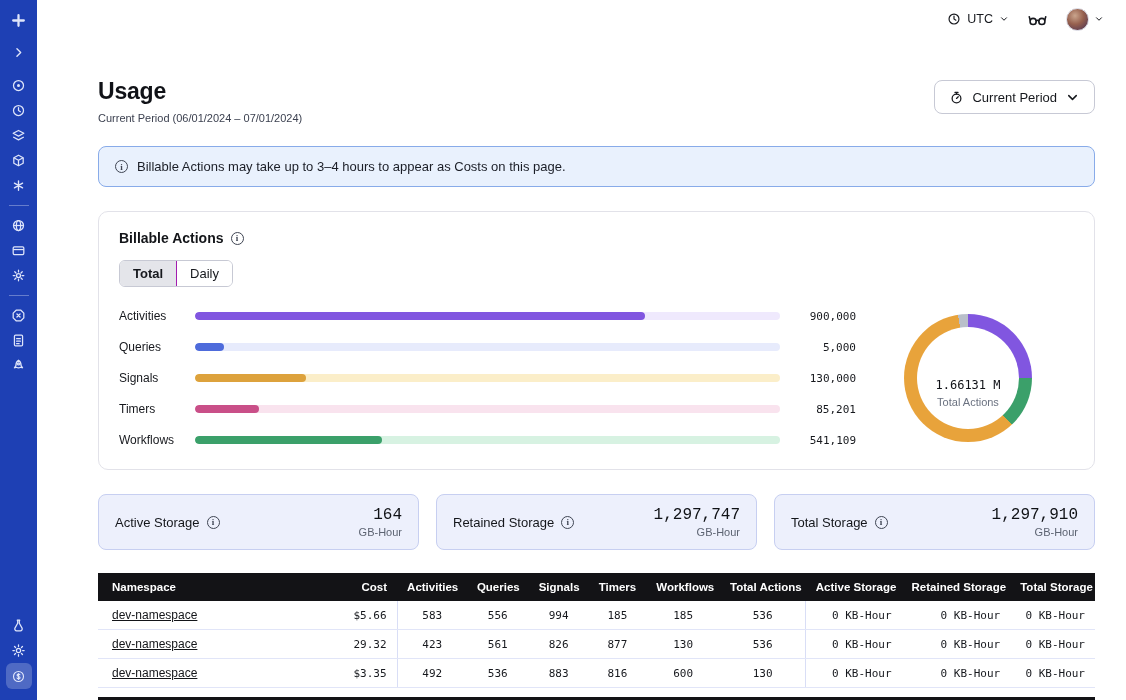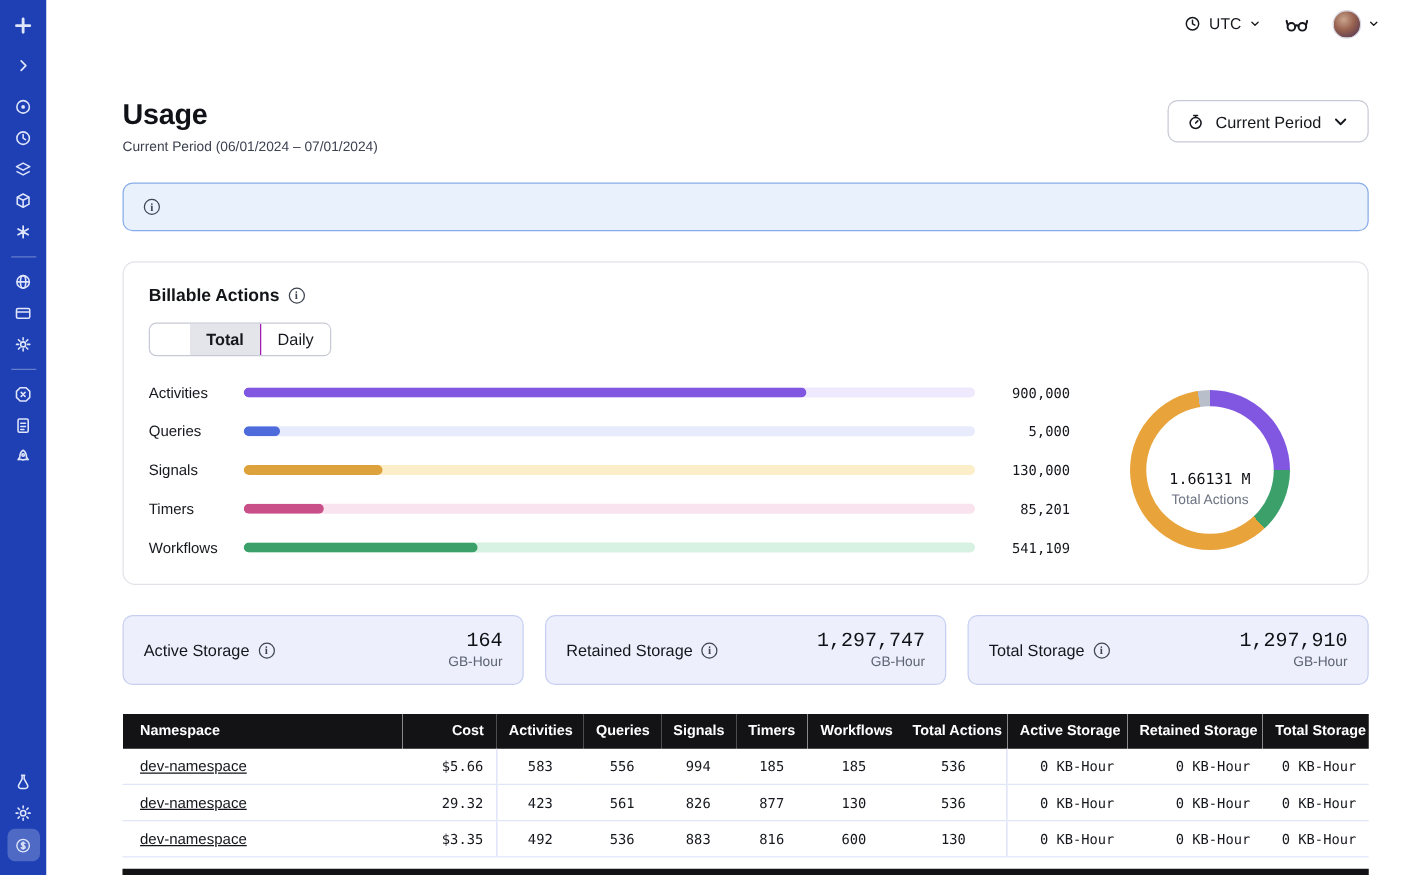--- a/index.html
+++ b/index.html
@@ -46,21 +46,21 @@
   .banner { margin-top:22px; background:#e9f1fd; border:1px solid #88abe9; border-radius:8px;
     padding:12px 16px; font-size:13px; color:#1b1e27; display:flex; gap:9px; align-items:center; }
 
   .info-i { display:inline-flex; width:13px; height:13px; border:1.3px solid #3f4553; border-radius:50%;
     align-items:center; justify-content:center; font-size:9px; font-weight:700; color:#3f4553;
     flex-shrink:0; font-family:"Liberation Serif", serif; }
   .info-i::before { content:"i"; }
 
   .card { margin-top:24px; background:#fff; border:1px solid #e2e2e9; border-radius:10px; padding:18px 20px 22px; }
   .card-title { font-size:14px; font-weight:700; display:flex; gap:7px; align-items:center; color:#131519; }
-  .tabs { display:inline-flex; border:1px solid #c7c9d4; border-radius:6px; overflow:hidden; margin-top:14px;padding-left:32px; }
+  .tabs { display:inline-flex; border:1px solid #c7c9d4; border-radius:6px; overflow:hidden; margin-top:14px; }
   .tab { font-family:inherit; font-size:13px; font-weight:500; padding:5px 13px; background:#fff;
     border:none; cursor:pointer; color:#16181d; }
   .tab.active { background:#e4e5ea; font-weight:700; }
   .tab + .tab { border-left:1px solid #a21caf; }
 
   .chart-row { display:flex; align-items:center; margin-top:22px; }
   .bars { flex:1; display:flex; flex-direction:column; gap:17px; padding-right:6px; }
   .bar-row { display:flex; align-items:center; gap:12px; }
   .bar-label { width:64px; flex-shrink:0; font-size:12px; color:#16181d; }
   .bar-track { flex:1; height:8px; border-radius:4px; position:relative; overflow:hidden; }
@@ -253,20 +253,21 @@
             </svg>
           <span>Current Period</span>
           <svg class="chev-down" viewBox="0 0 24 24" fill="none" stroke="currentColor" stroke-width="2.4" stroke-linecap="round" stroke-linejoin="round">
               <path d="M6 9l6 6 6-6"></path>
             </svg>
         </button>
       </div>
 
       <div class="banner">
         <span class="info-i"></span>
+        <span>Billable Actions may take up to 3–4 hours to appear as Costs on this page.</span>
       </div>
 
       <section class="card">
         <div class="card-title">
           <span>Billable Actions</span>
           <span class="info-i"></span>
         </div>
         <div class="tabs">
           <button class="tab active">Total</button>
           <button class="tab">Daily</button>

